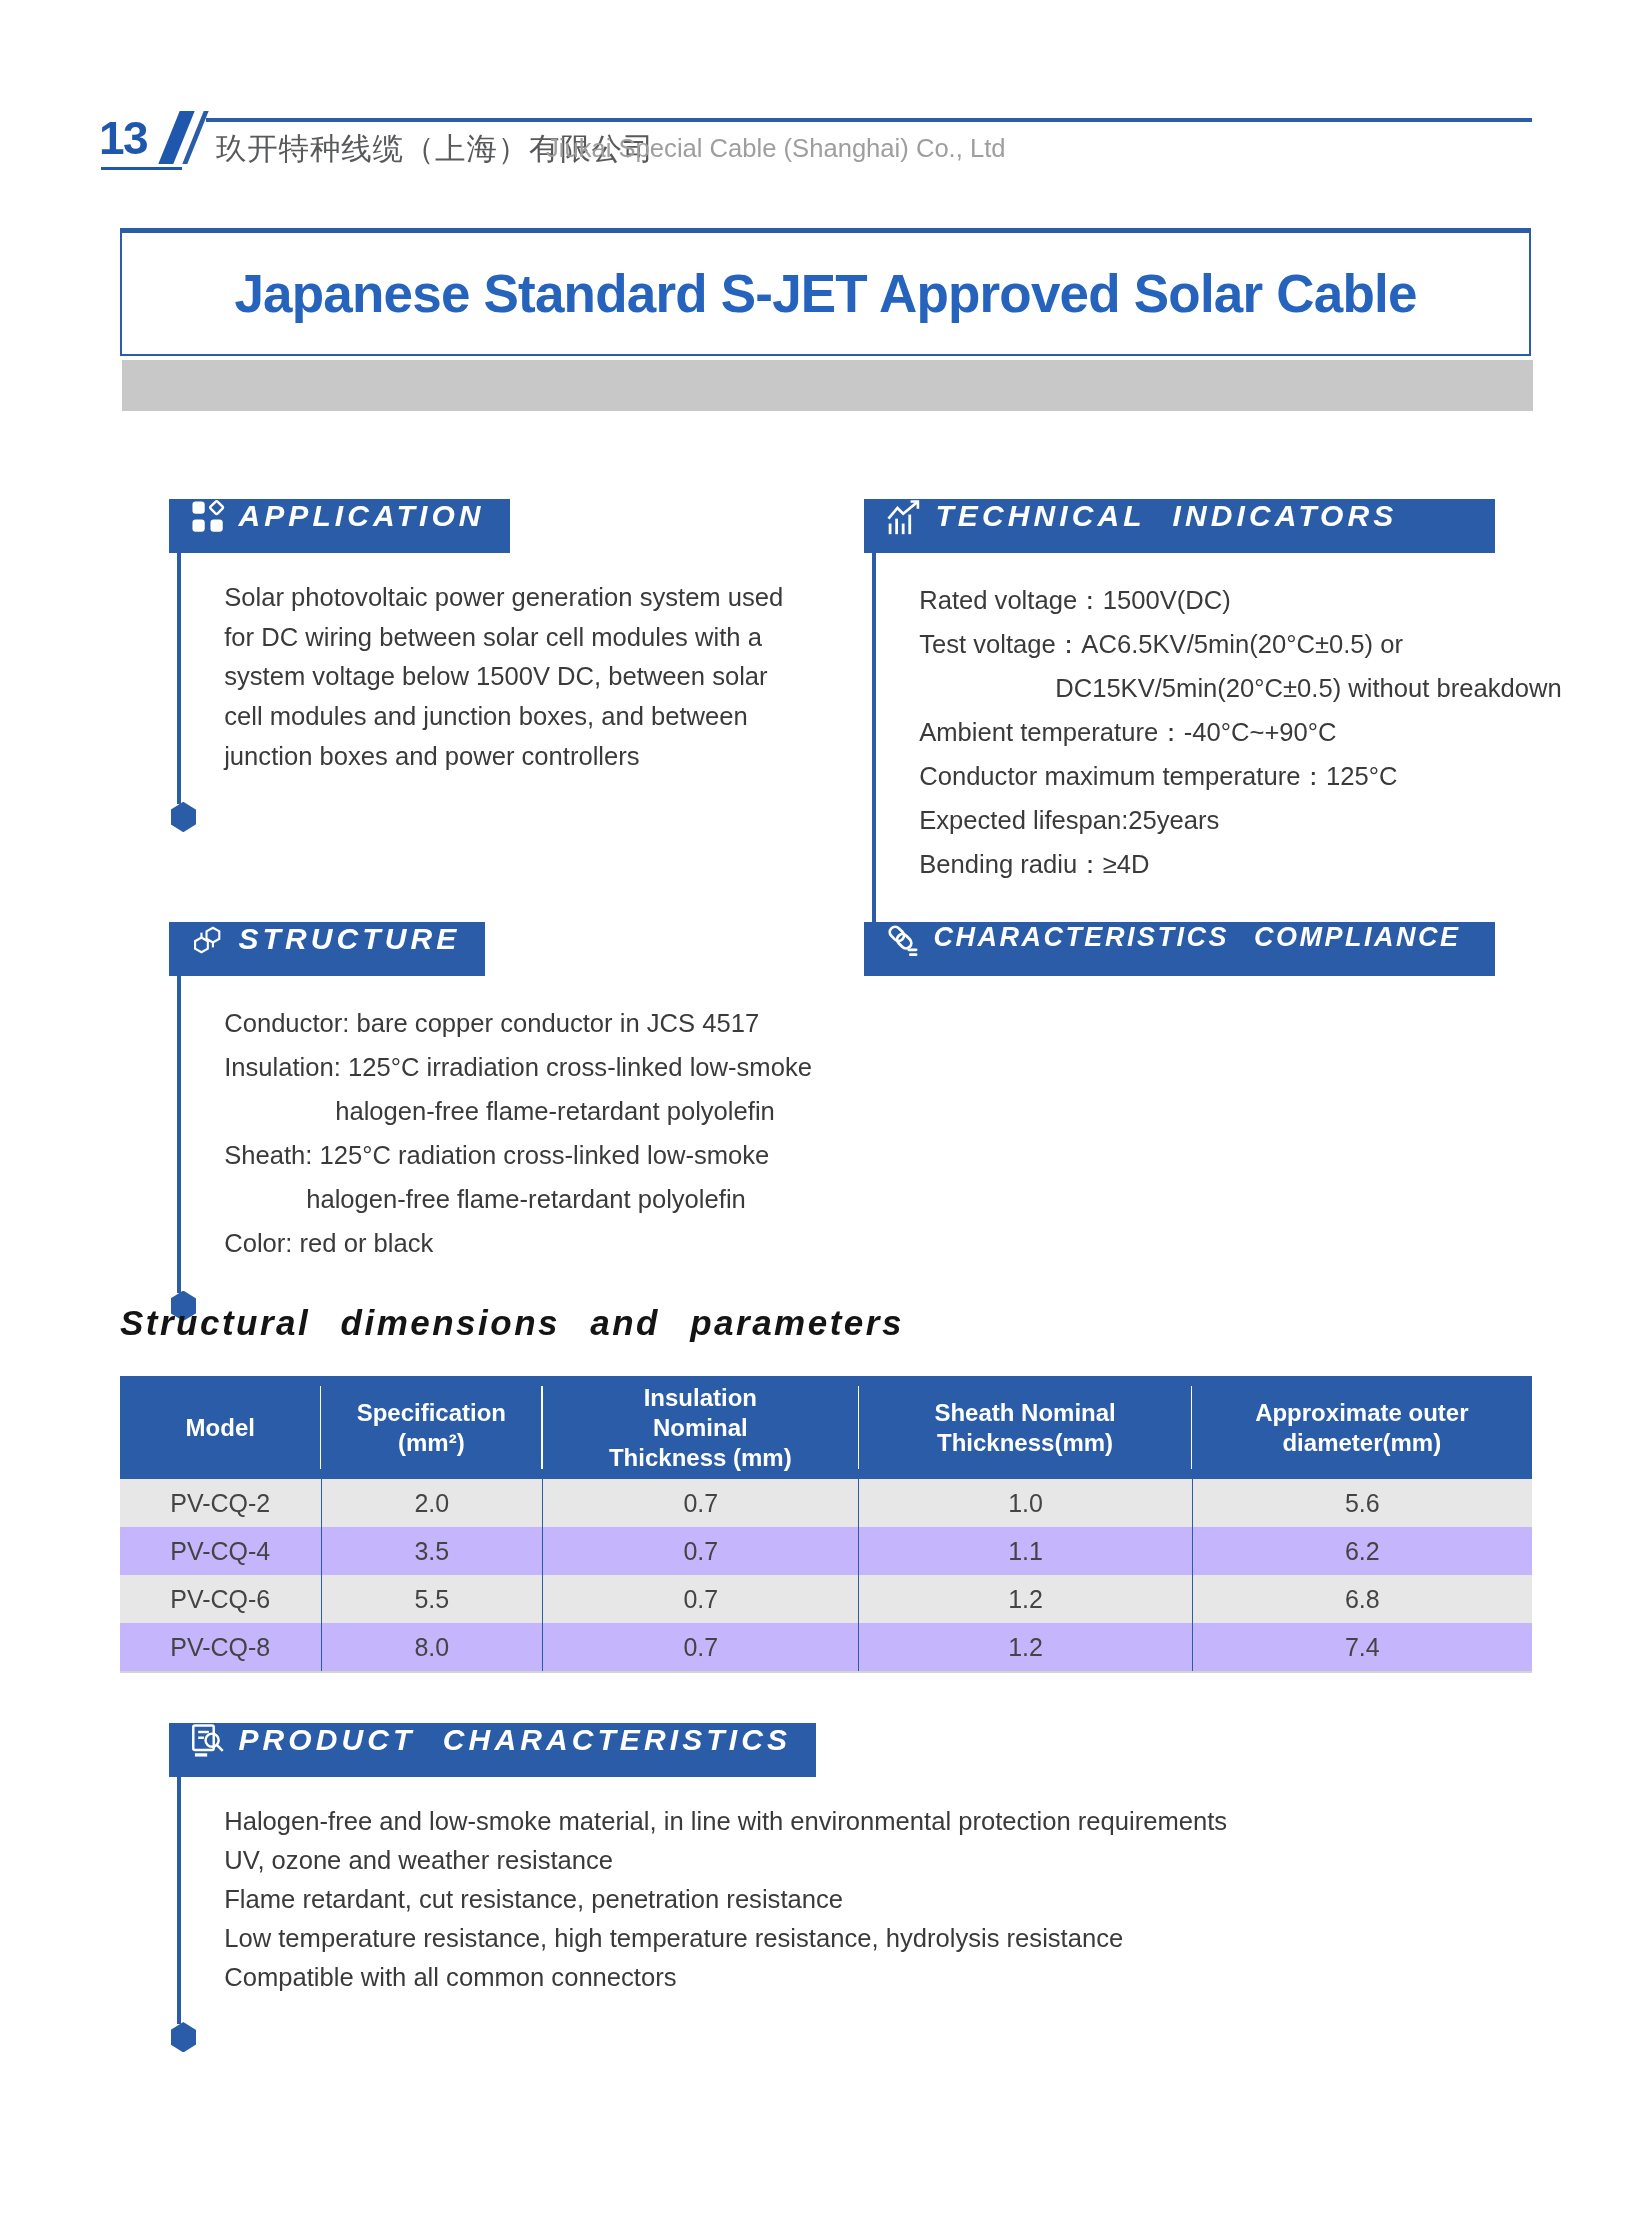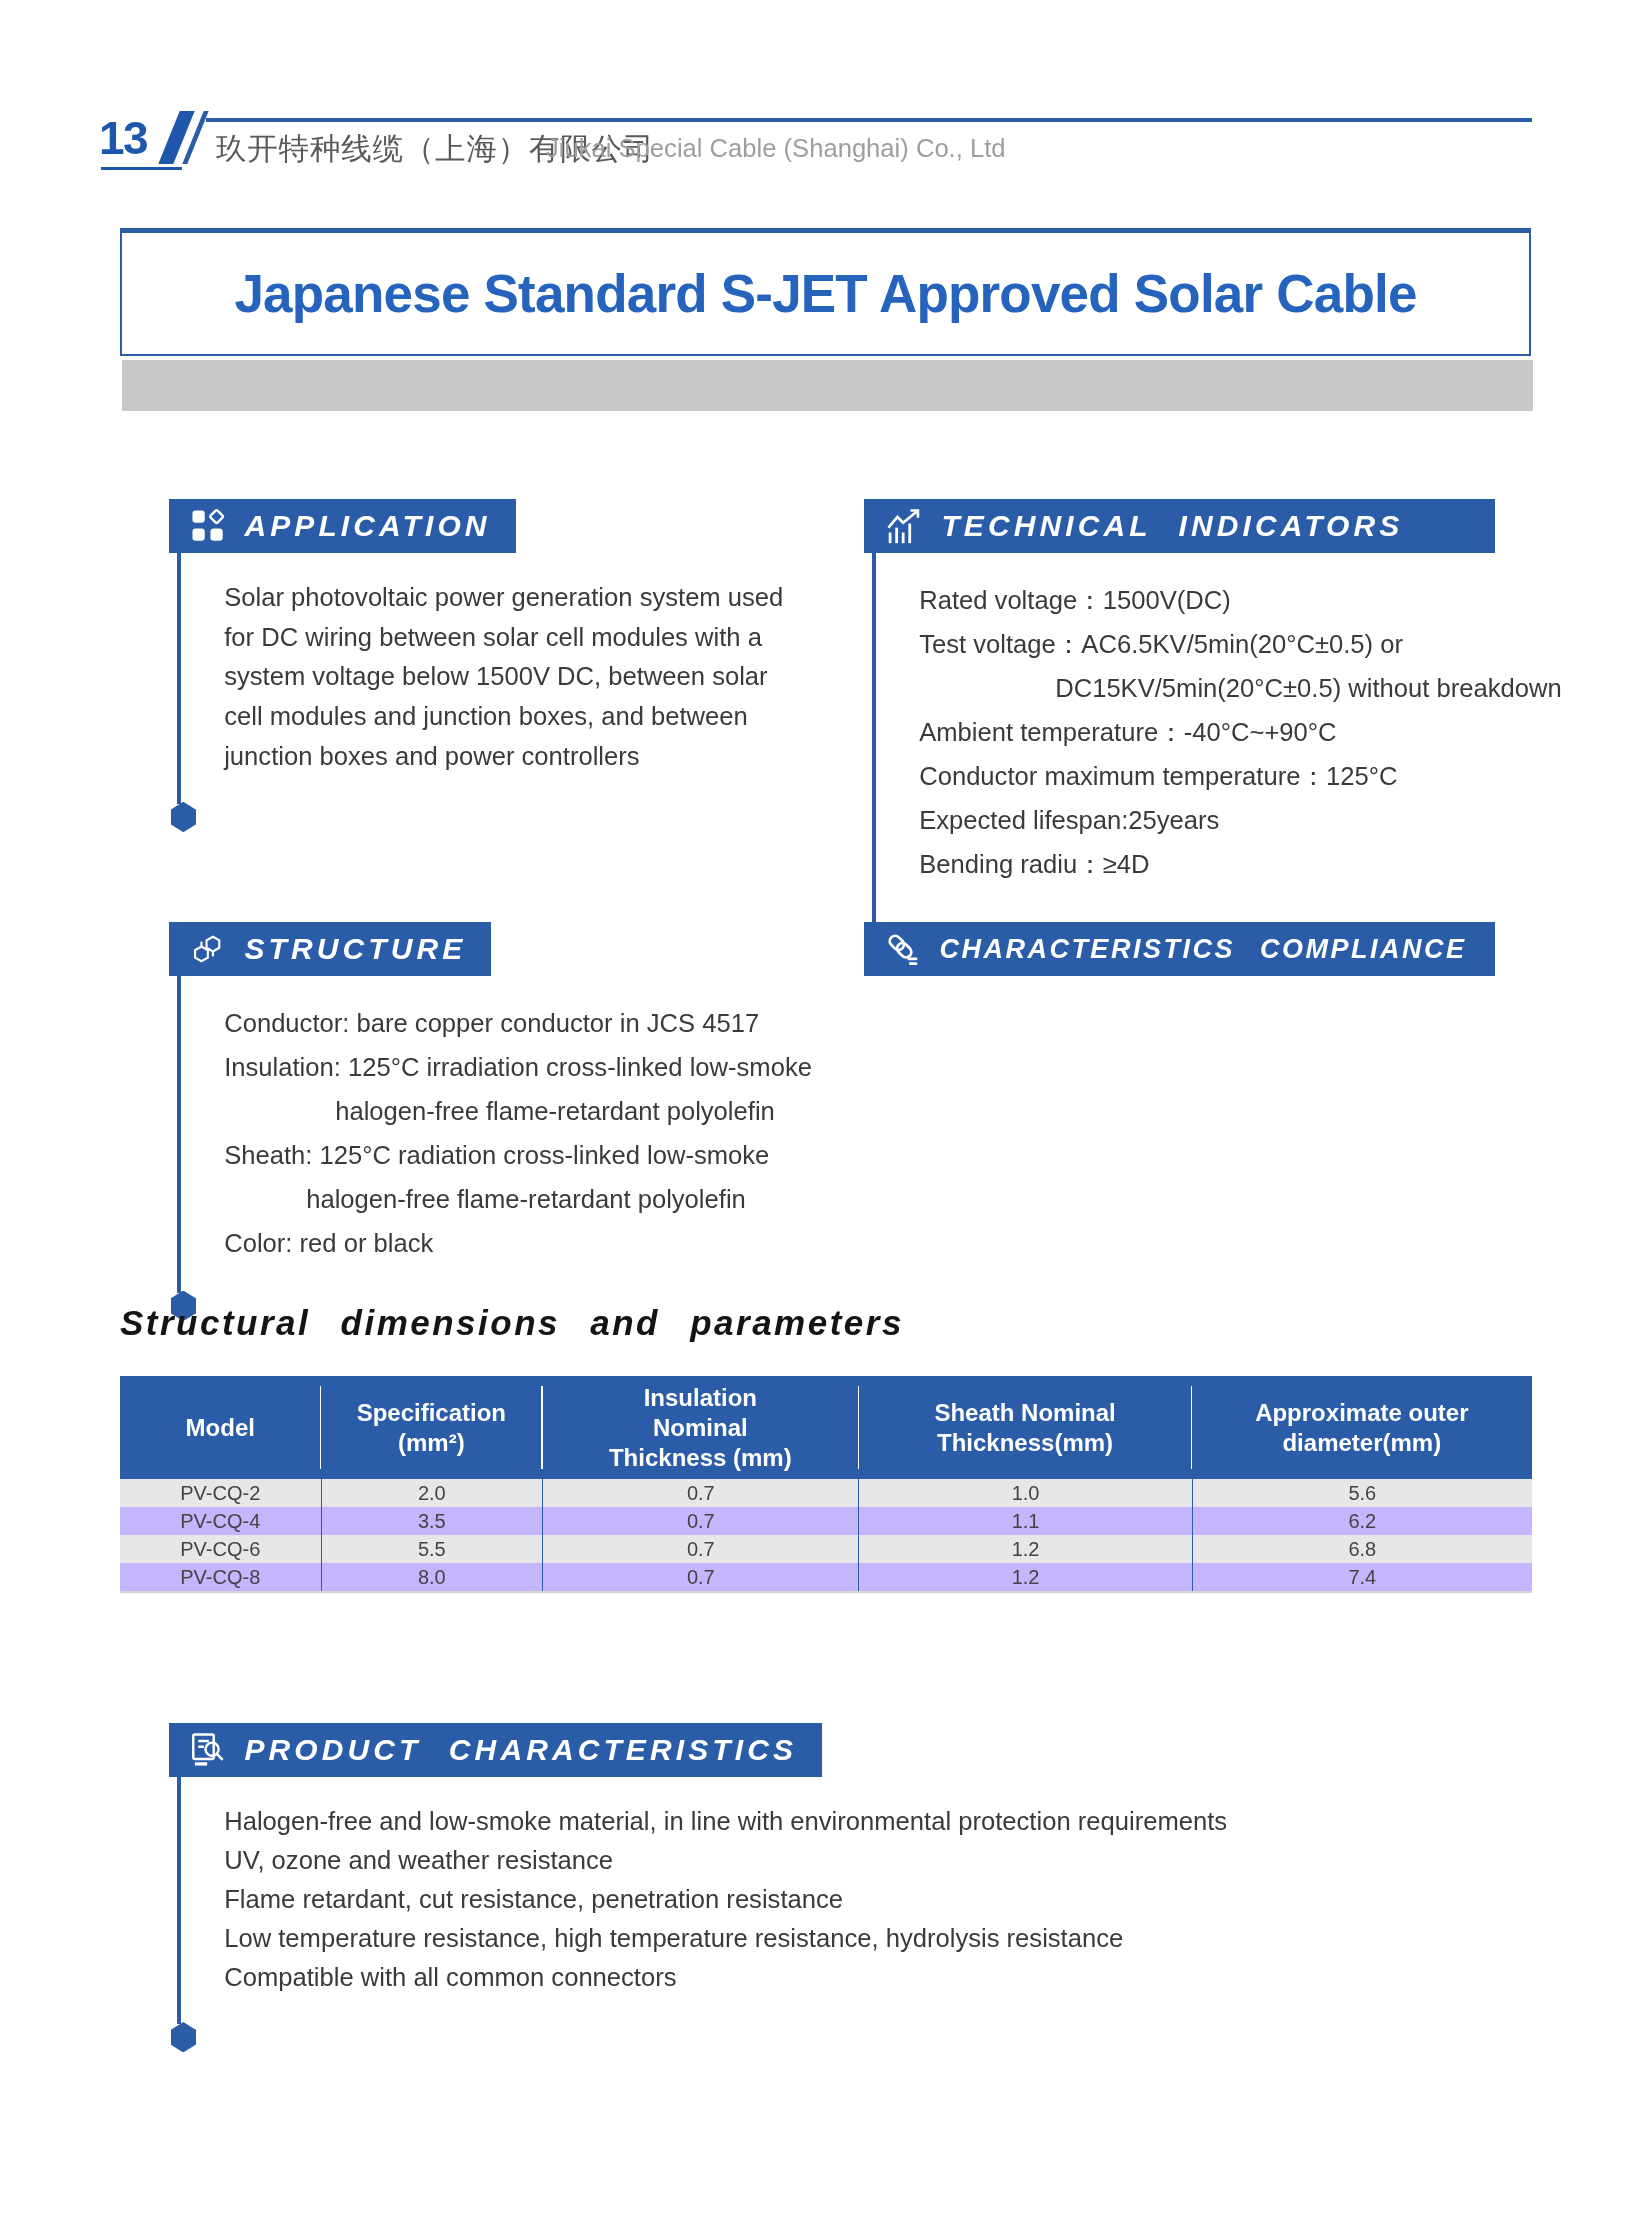--- a/index.html
+++ b/index.html
@@ -26,22 +26,22 @@
 
   
   .title-box{position:absolute;left:120px;top:228px;width:1411px;height:128px;
     border:2.5px solid var(--blue);border-top-width:5.8px;background:#fff;
     display:flex;align-items:center;justify-content:center;}
   .title-box h1{font-size:53px;font-weight:bold;color:var(--title-blue);letter-spacing:-0.8px;white-space:nowrap;}
   .gray-bar{position:absolute;left:122px;top:360px;width:1411px;height:51px;background:var(--gray-bar);}
 
   
   .section{position:absolute;}
-  .sec-bar{height:54px;background:var(--blue);color:#fff;display:inline-flex;align-items:center;
-    gap:18px;padding:0 25px 0 21.4px;font-weight:bold;font-style:italic;font-size:30px;
+  .sec-bar{height:54px;background:var(--blue);color:#fff;display:inline-flex;align-items:flex-start;
+    gap:12px;padding:0 25px 0 21.4px;font-weight:bold;font-style:italic;font-size:30px;
     letter-spacing:4.1px;word-spacing:15px;white-space:nowrap;}
   .sec-bar.fill{display:flex;width:100%;}
   .sec-bar svg{flex:0 0 auto;}
   .sec-body{position:relative;margin-left:8.2px;border-left:4.1px solid var(--blue);
     padding:25px 0 28px 43px;font-size:25.6px;color:var(--text);}
   .sec-body .hex{position:absolute;left:-10.7px;bottom:-28px;width:25.6px;height:30.5px;background:var(--blue);
     clip-path:polygon(50% 0,100% 26%,100% 74%,50% 100%,0 74%,0 26%);}
   .para{line-height:1.55;max-width:577px;}
   .lines div{line-height:1.72;white-space:nowrap;}
   .ind-165{padding-left:136px;}
@@ -59,22 +59,22 @@
   
   .tbl-title{position:absolute;left:120px;top:1303px;font-size:35px;font-weight:bold;font-style:italic;
     color:#141414;letter-spacing:2.5px;word-spacing:18px;}
   .tbl{position:absolute;left:120px;top:1376px;width:1412px;border-bottom:2.5px solid #d4d4d4;}
   .trow{display:grid;grid-template-columns:14.2% 15.7% 22.4% 23.6% 24.1%;}
   .thead{background:var(--blue);}
   .th{position:relative;color:#fff;font-weight:bold;font-size:24px;line-height:1.25;
     min-height:92px;display:flex;align-items:center;justify-content:center;text-align:center;
     white-space:pre-line;padding:6.6px 3.3px;}
   .th + .th::before{content:"";position:absolute;left:-0.8px;top:10px;bottom:10px;width:1.6px;background:#fff;}
-  .td{height:28px;display:flex;align-items:center;justify-content:center;
-    font-size:20px;color:#444;}
+  .td{height:48px;display:flex;align-items:center;justify-content:center;
+    font-size:25px;color:#444;}
   .td + .td{border-left:1.6px solid var(--blue);}
   .r-alt{background:var(--row-alt);}
   .r-wht{background:#c4b5fd;}
 </style>
 </head>
 <body>
 
 <div class="page">
 
   <div class="pageno">13</div>

